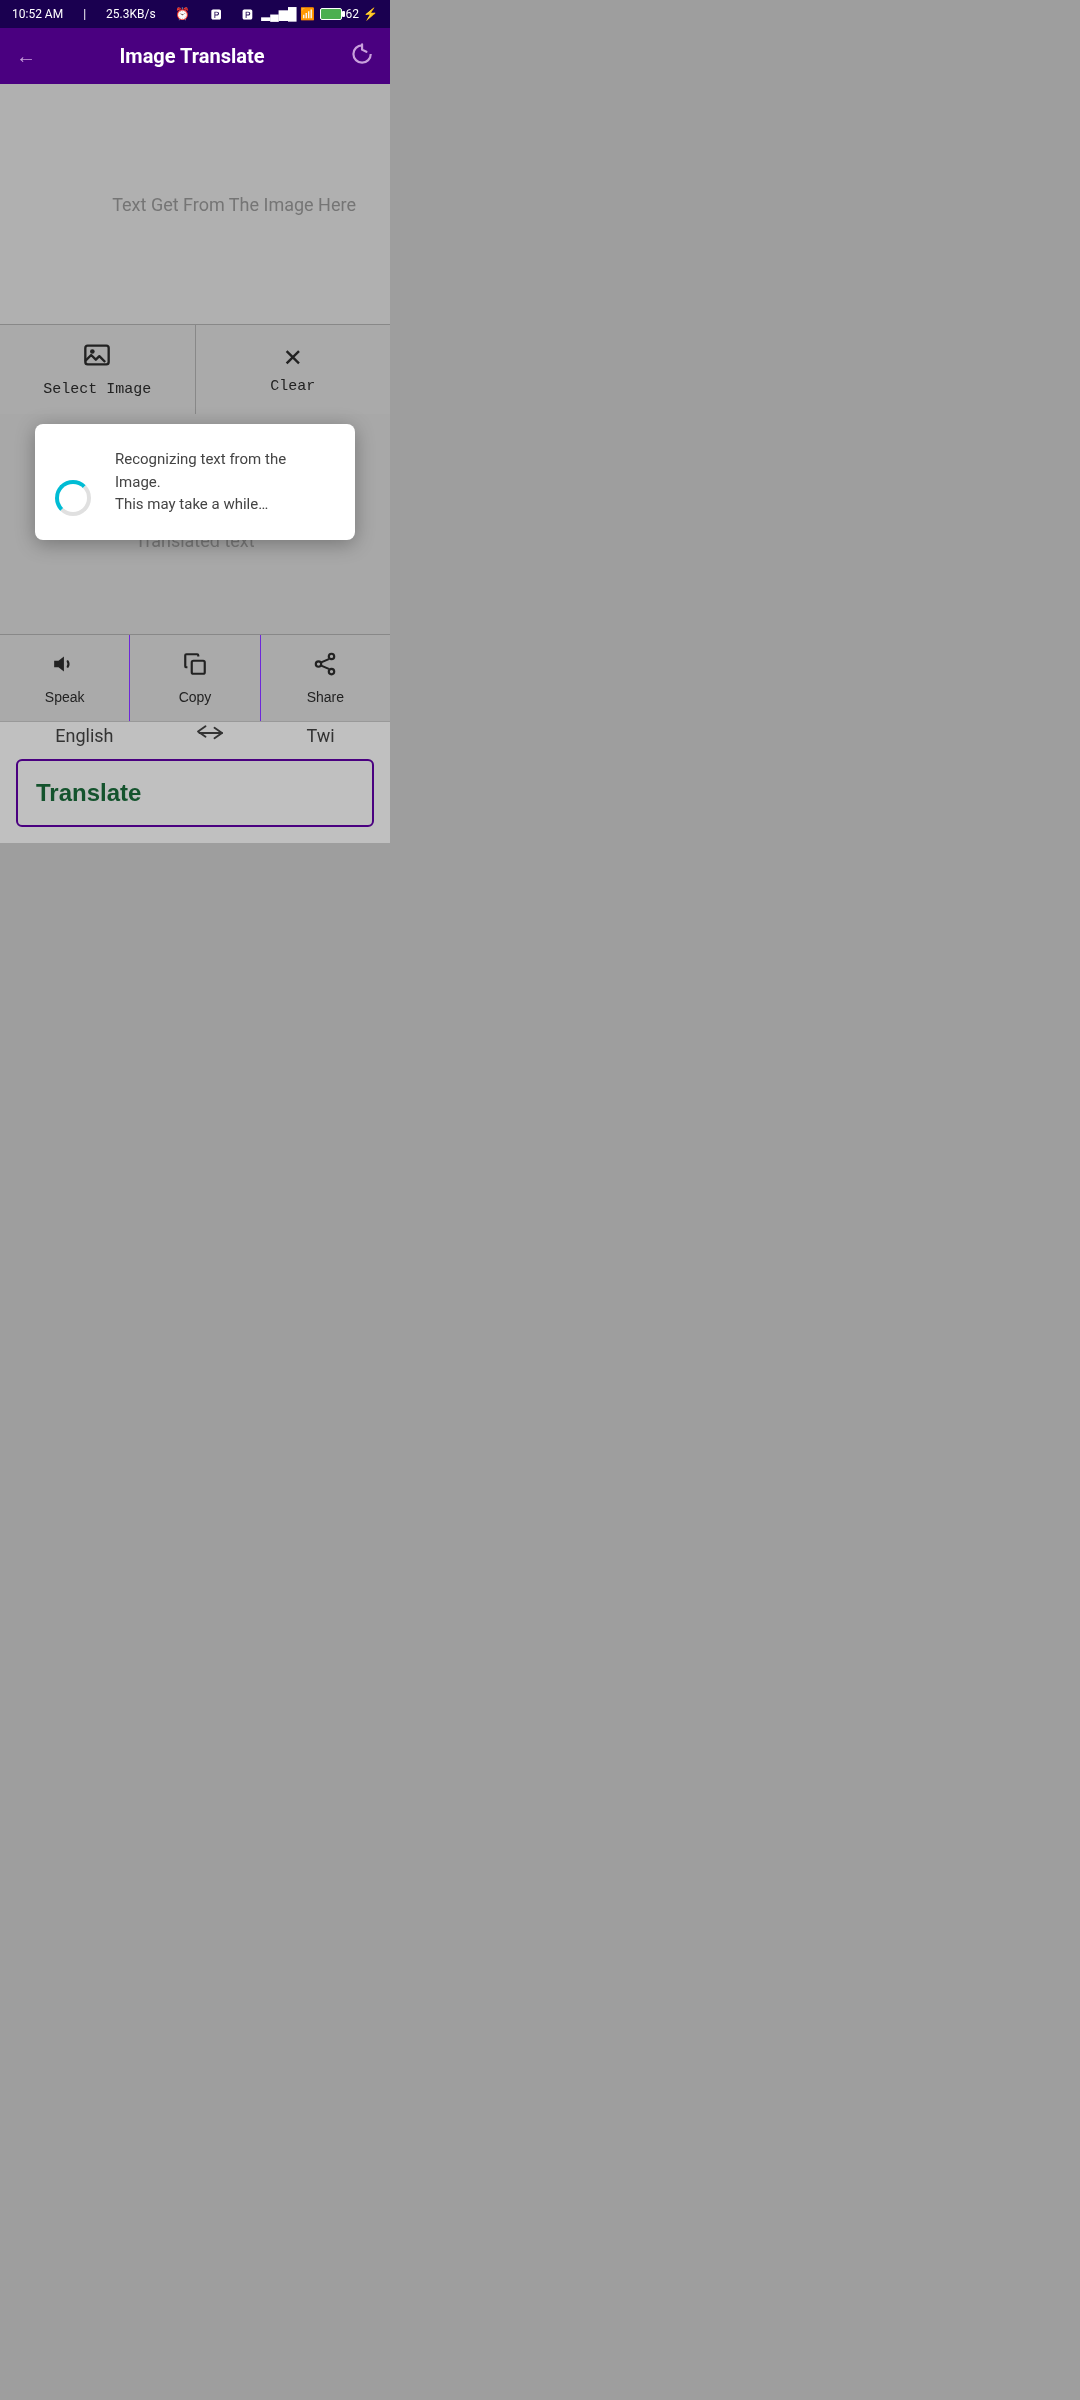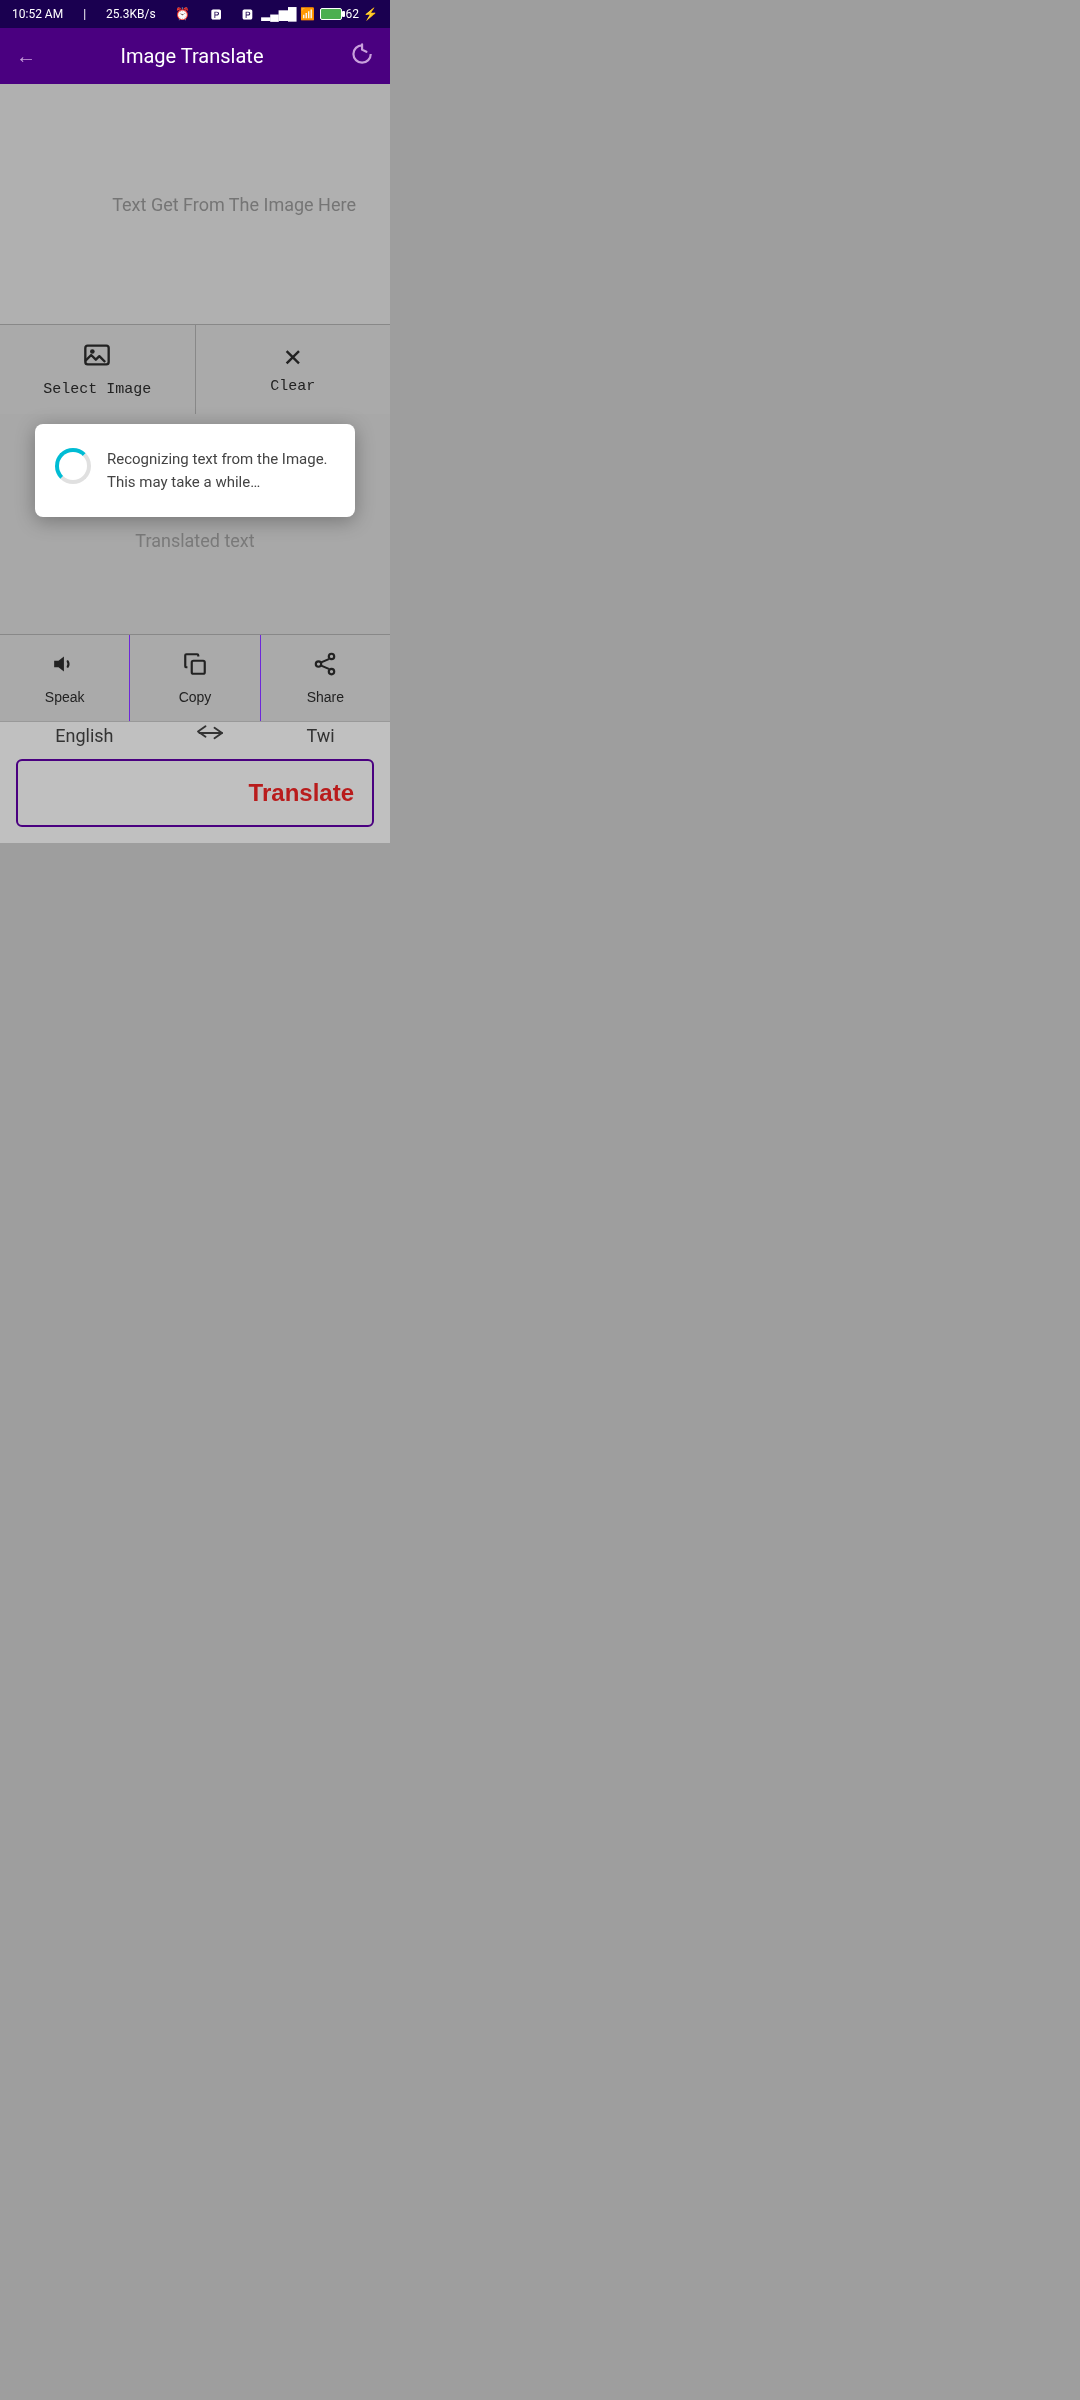--- a/index.html
+++ b/index.html
@@ -53,21 +53,21 @@
       background: #4a0080;
       color: white;
       padding: 0 16px;
       height: 56px;
       display: flex;
       align-items: center;
       justify-content: space-between;
     }
     .app-bar-title {
       font-size: 20px;
-      font-weight: normal;
+      font-weight: bold;
       color: white;
     }
     .app-bar-icon {
       color: #c9a0dc;
       font-size: 22px;
       cursor: pointer;
     }
     .back-icon {
       color: #c9a0dc;
       font-size: 20px;
@@ -134,22 +134,22 @@
       align-items: center;
       justify-content: center;
       z-index: 10;
     }
     .loading-dialog {
       background: white;
       border-radius: 8px;
       padding: 24px 20px;
       width: 320px;
       display: flex;
-      align-items: flex-start;
-      gap: 16px;
+      align-items: flex-end;
+      gap: 24px;
       box-shadow: 0 4px 20px rgba(0,0,0,0.3);
     }
     .spinner {
       width: 36px;
       height: 36px;
       border: 4px solid #e0e0e0;
       border-top-color: #00bcd4;
       border-left-color: #00bcd4;
       border-radius: 50%;
       animation: spin 1s linear infinite;
@@ -233,23 +233,23 @@
       padding: 10px 16px 16px 16px;
     }
     .translate-button {
       width: 100%;
       padding: 18px;
       background: transparent;
       border: 2.5px solid #4a0080;
       border-radius: 6px;
       font-size: 24px;
       font-weight: bold;
-      color: #b91c1c;
-      cursor: pointer;
-      text-align: right;
+      color: #14532d;
+      cursor: pointer;
+      text-align: left;
     }
   </style>
 </head>
 <body>
 
 <div class="status-bar">
   <div class="status-left">
     <span>10:52 AM</span>
     <span> | </span>
     <span>25.3KB/s</span>

